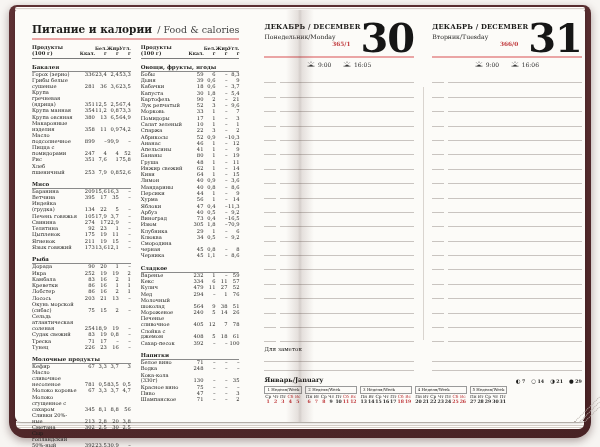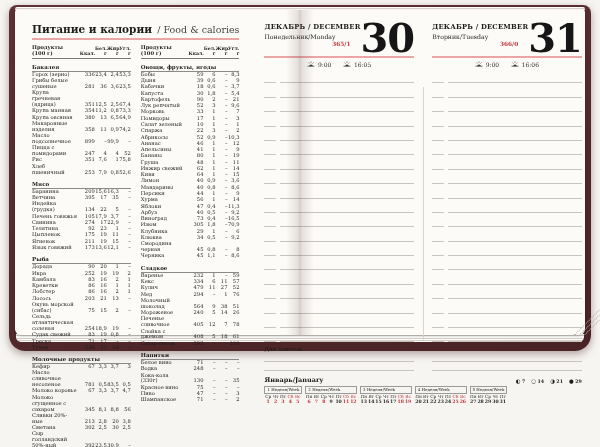--- a/index.html
+++ b/index.html
@@ -1,18 +1,18 @@
 <!DOCTYPE html>
 <html><head>
 <meta charset="utf-8">
 <style>
 *{margin:0;padding:0;box-sizing:border-box}
 html,body{width:600px;height:447px;overflow:hidden}
 body{font-family:"DejaVu Serif",serif;background:#f7f5f2;color:#1d1d1b;position:relative}
-.scene{position:relative;width:600px;height:360px}
+.scene{position:relative;width:600px;height:447px}
 .cover{position:absolute;left:9px;right:9px;top:5px;bottom:9px;background:linear-gradient(160deg,#5e3134 0%,#532a2c 55%,#482224 100%);border-radius:8px 8px 16px 16px;box-shadow:0 3px 8px rgba(60,30,30,.4)}
 .stack-top{position:absolute;left:15px;right:15px;top:7px;height:4px;background:repeating-linear-gradient(to bottom,#fffdfb 0 1px,#d9d2cc 1px 2px);border-radius:2px}
 .stack-bottom{position:absolute;left:16px;right:16px;bottom:18px;height:8px;background:repeating-linear-gradient(to bottom,#fffdfb 0 1.4px,#d6cfc8 1.4px 2.4px);border-radius:0 0 5px 5px}
 .spread{position:absolute;left:15px;right:15px;top:10px;bottom:25px;display:flex;background:#fcfbf8;border-radius:2px 2px 6px 6px;box-shadow:0 1px 3px rgba(0,0,0,.25)}
 .gutter{position:absolute;left:50%;top:10px;bottom:25px;width:28px;margin-left:-14px;background:linear-gradient(to right,rgba(90,60,55,0) 0%,rgba(90,60,55,.14) 42%,rgba(70,45,40,.22) 50%,rgba(90,60,55,.14) 58%,rgba(90,60,55,0) 100%);z-index:5}
 .page{flex:1;position:relative}
 .page-left{padding:13px 12px 0 17px}
 .page-right{padding:11px 15px 0 13px}
 
 .lp-title{font-size:10.5px;margin-bottom:3px;white-space:nowrap}

